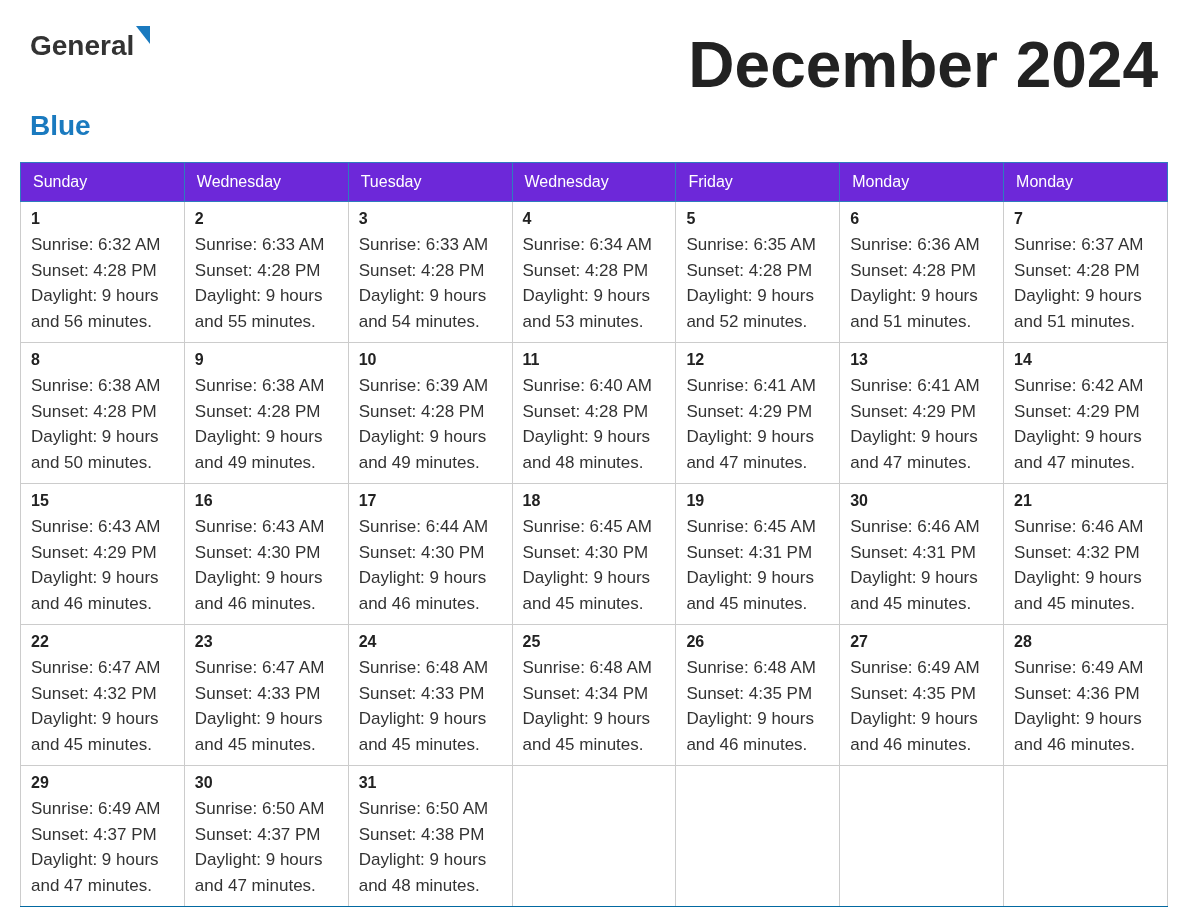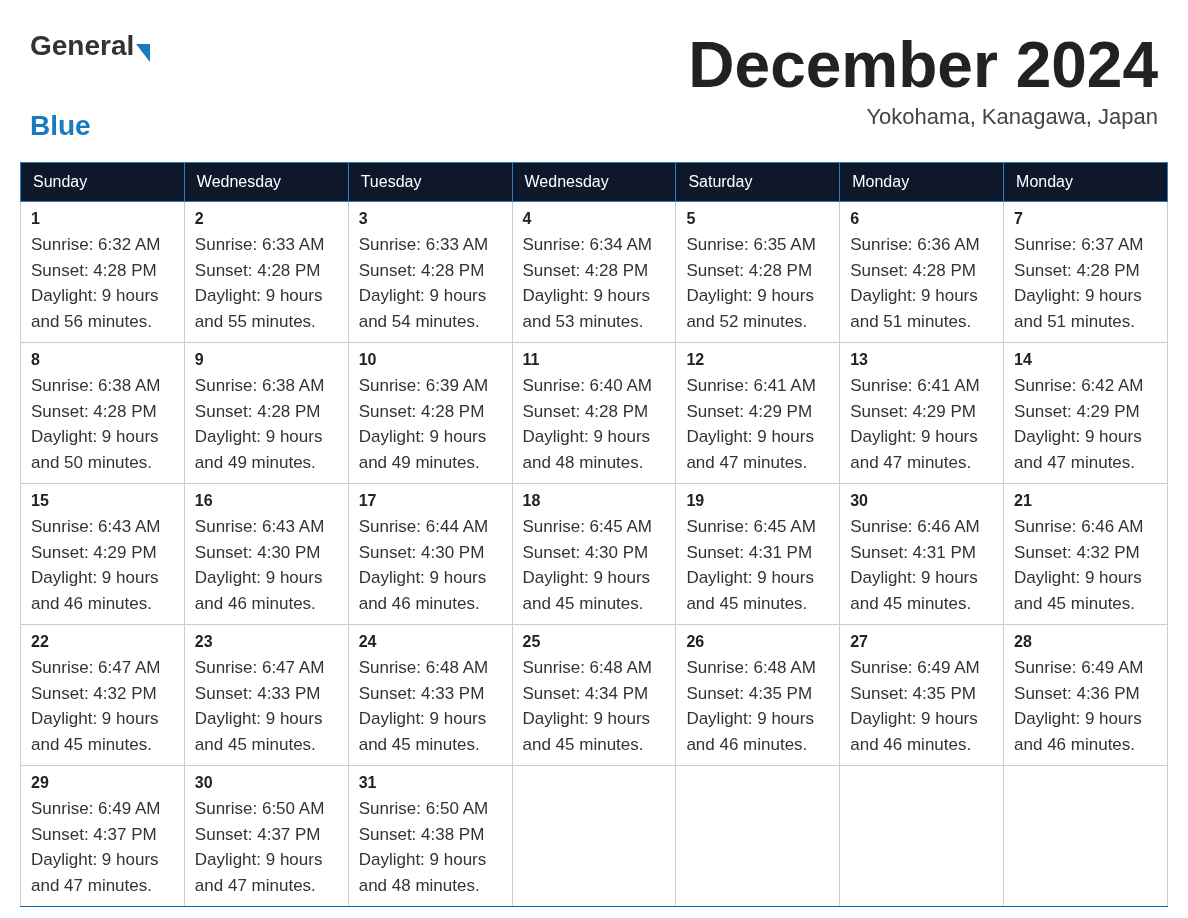--- a/index.html
+++ b/index.html
@@ -16,21 +16,21 @@
       align-items: flex-start;
       margin-bottom: 20px;
       padding: 10px 10px 0 10px;
     }
     .logo {
       display: flex;
       flex-direction: column;
     }
     .logo-text {
       display: flex;
-      align-items: flex-end;
+      align-items: flex-start;
     }
     .logo-general {
       font-size: 28px;
       font-weight: bold;
       color: #333;
     }
     .logo-blue-container {
       display: flex;
       align-items: center;
     }
@@ -62,21 +62,21 @@
       font-size: 22px;
       color: #444;
       margin-top: 4px;
     }
     .calendar-table {
       width: 100%;
       border-collapse: collapse;
       border: 1px solid #aaa;
     }
     .calendar-table th {
-      background-color: #0f172a;
+      background-color: #6d28d9;
       color: white;
       padding: 10px 12px;
       font-size: 16px;
       font-weight: normal;
       text-align: left;
       border: 1px solid #2e7bbf;
     }
     .calendar-table td {
       vertical-align: top;
       padding: 8px 10px;
@@ -112,32 +112,31 @@
     <div class="logo-text">
       <span class="logo-general">General</span>
       <div class="logo-blue-container">
         <span class="logo-triangle"></span>
       </div>
     </div>
     <span class="logo-blue">Blue</span>
   </div>
   <div class="title-section">
     <div class="month-title">December 2024</div>
-    <div class="location-title">Yokohama, Kanagawa, Japan</div>
   </div>
 </div>
 
 <table class="calendar-table">
   <thead>
     <tr>
     <th>Sunday</th>
         <th>Wednesday</th>
         <th>Tuesday</th>
         <th>Wednesday</th>
-        <th>Saturday</th>
+        <th>Friday</th>
         <th>Monday</th>
         <th>Monday</th>
       </tr>
   </thead>
   <tbody id="calendar-body">
   <tr>
         <td><span class="day-number">1</span><span class="day-info">Sunrise: 6:32 AM<br>Sunset: 4:28 PM<br>Daylight: 9 hours and 56 minutes.</span></td>
         <td><span class="day-number">2</span><span class="day-info">Sunrise: 6:33 AM<br>Sunset: 4:28 PM<br>Daylight: 9 hours and 55 minutes.</span></td>
         <td><span class="day-number">3</span><span class="day-info">Sunrise: 6:33 AM<br>Sunset: 4:28 PM<br>Daylight: 9 hours and 54 minutes.</span></td>
         <td><span class="day-number">4</span><span class="day-info">Sunrise: 6:34 AM<br>Sunset: 4:28 PM<br>Daylight: 9 hours and 53 minutes.</span></td>

